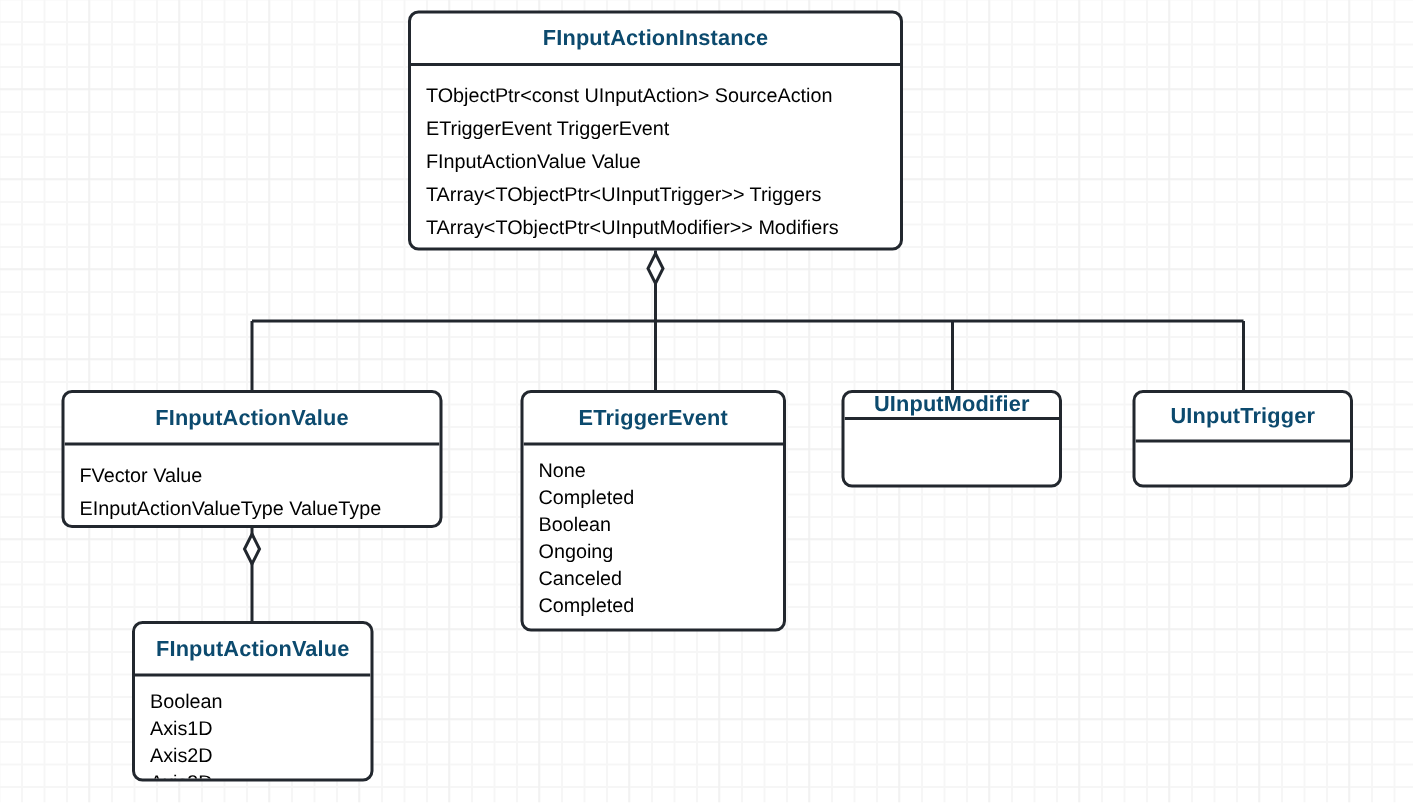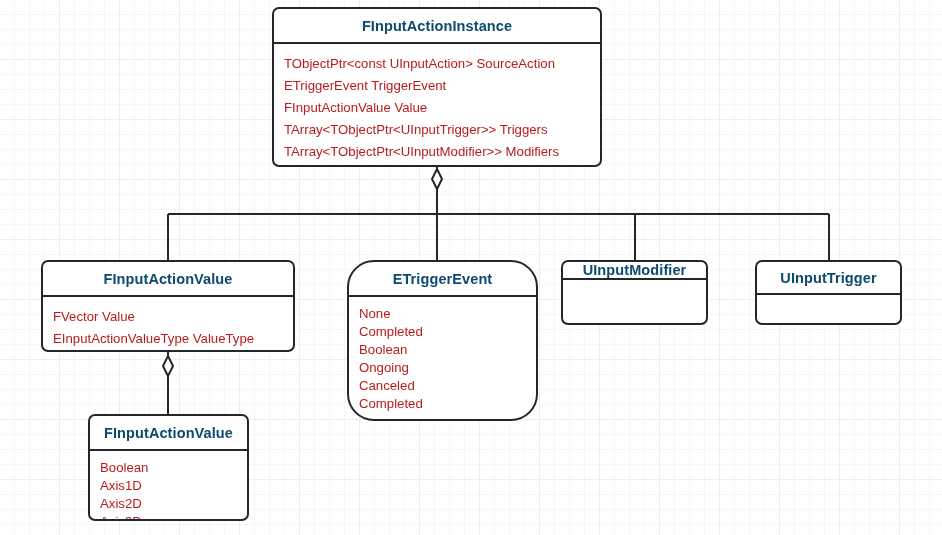--- a/index.html
+++ b/index.html
@@ -57,21 +57,21 @@
   }
   .uml-body {
     box-sizing: border-box;
     padding: 9px 10px 6px 10px;
   }
   .uml-body.tight {
     padding: 8px 10px 6px 10px;
   }
   .uml-row {
     font-size: 13.2px;
-    color: #b91c1c;
+    color: #000000;
     white-space: nowrap;
     line-height: 22px;
   }
   .uml-row.compact {
     line-height: 18px;
   }
   .uml-body.empty {
     padding: 0;
   }
 </style>
@@ -111,21 +111,21 @@
 
   <div class="uml-box" style="left:41px; top:260px; width:254px; height:92px;">
     <div class="uml-head" style="height:33px;">FInputActionValue</div>
     <div class="uml-divider"></div>
     <div class="uml-body">
       <div class="uml-row">FVector Value</div>
       <div class="uml-row">EInputActionValueType ValueType</div>
     </div>
   </div>
 
-  <div class="uml-box" style="left:347px; top:260px; width:191px; height:161px;border-radius:27px;">
+  <div class="uml-box" style="left:347px; top:260px; width:177px; height:161px;">
     <div class="uml-head" style="height:33px;">ETriggerEvent</div>
     <div class="uml-divider"></div>
     <div class="uml-body tight">
       <div class="uml-row compact">None</div>
       <div class="uml-row compact">Completed</div>
       <div class="uml-row compact">Boolean</div>
       <div class="uml-row compact">Ongoing</div>
       <div class="uml-row compact">Canceled</div>
       <div class="uml-row compact">Completed</div>
     </div>

